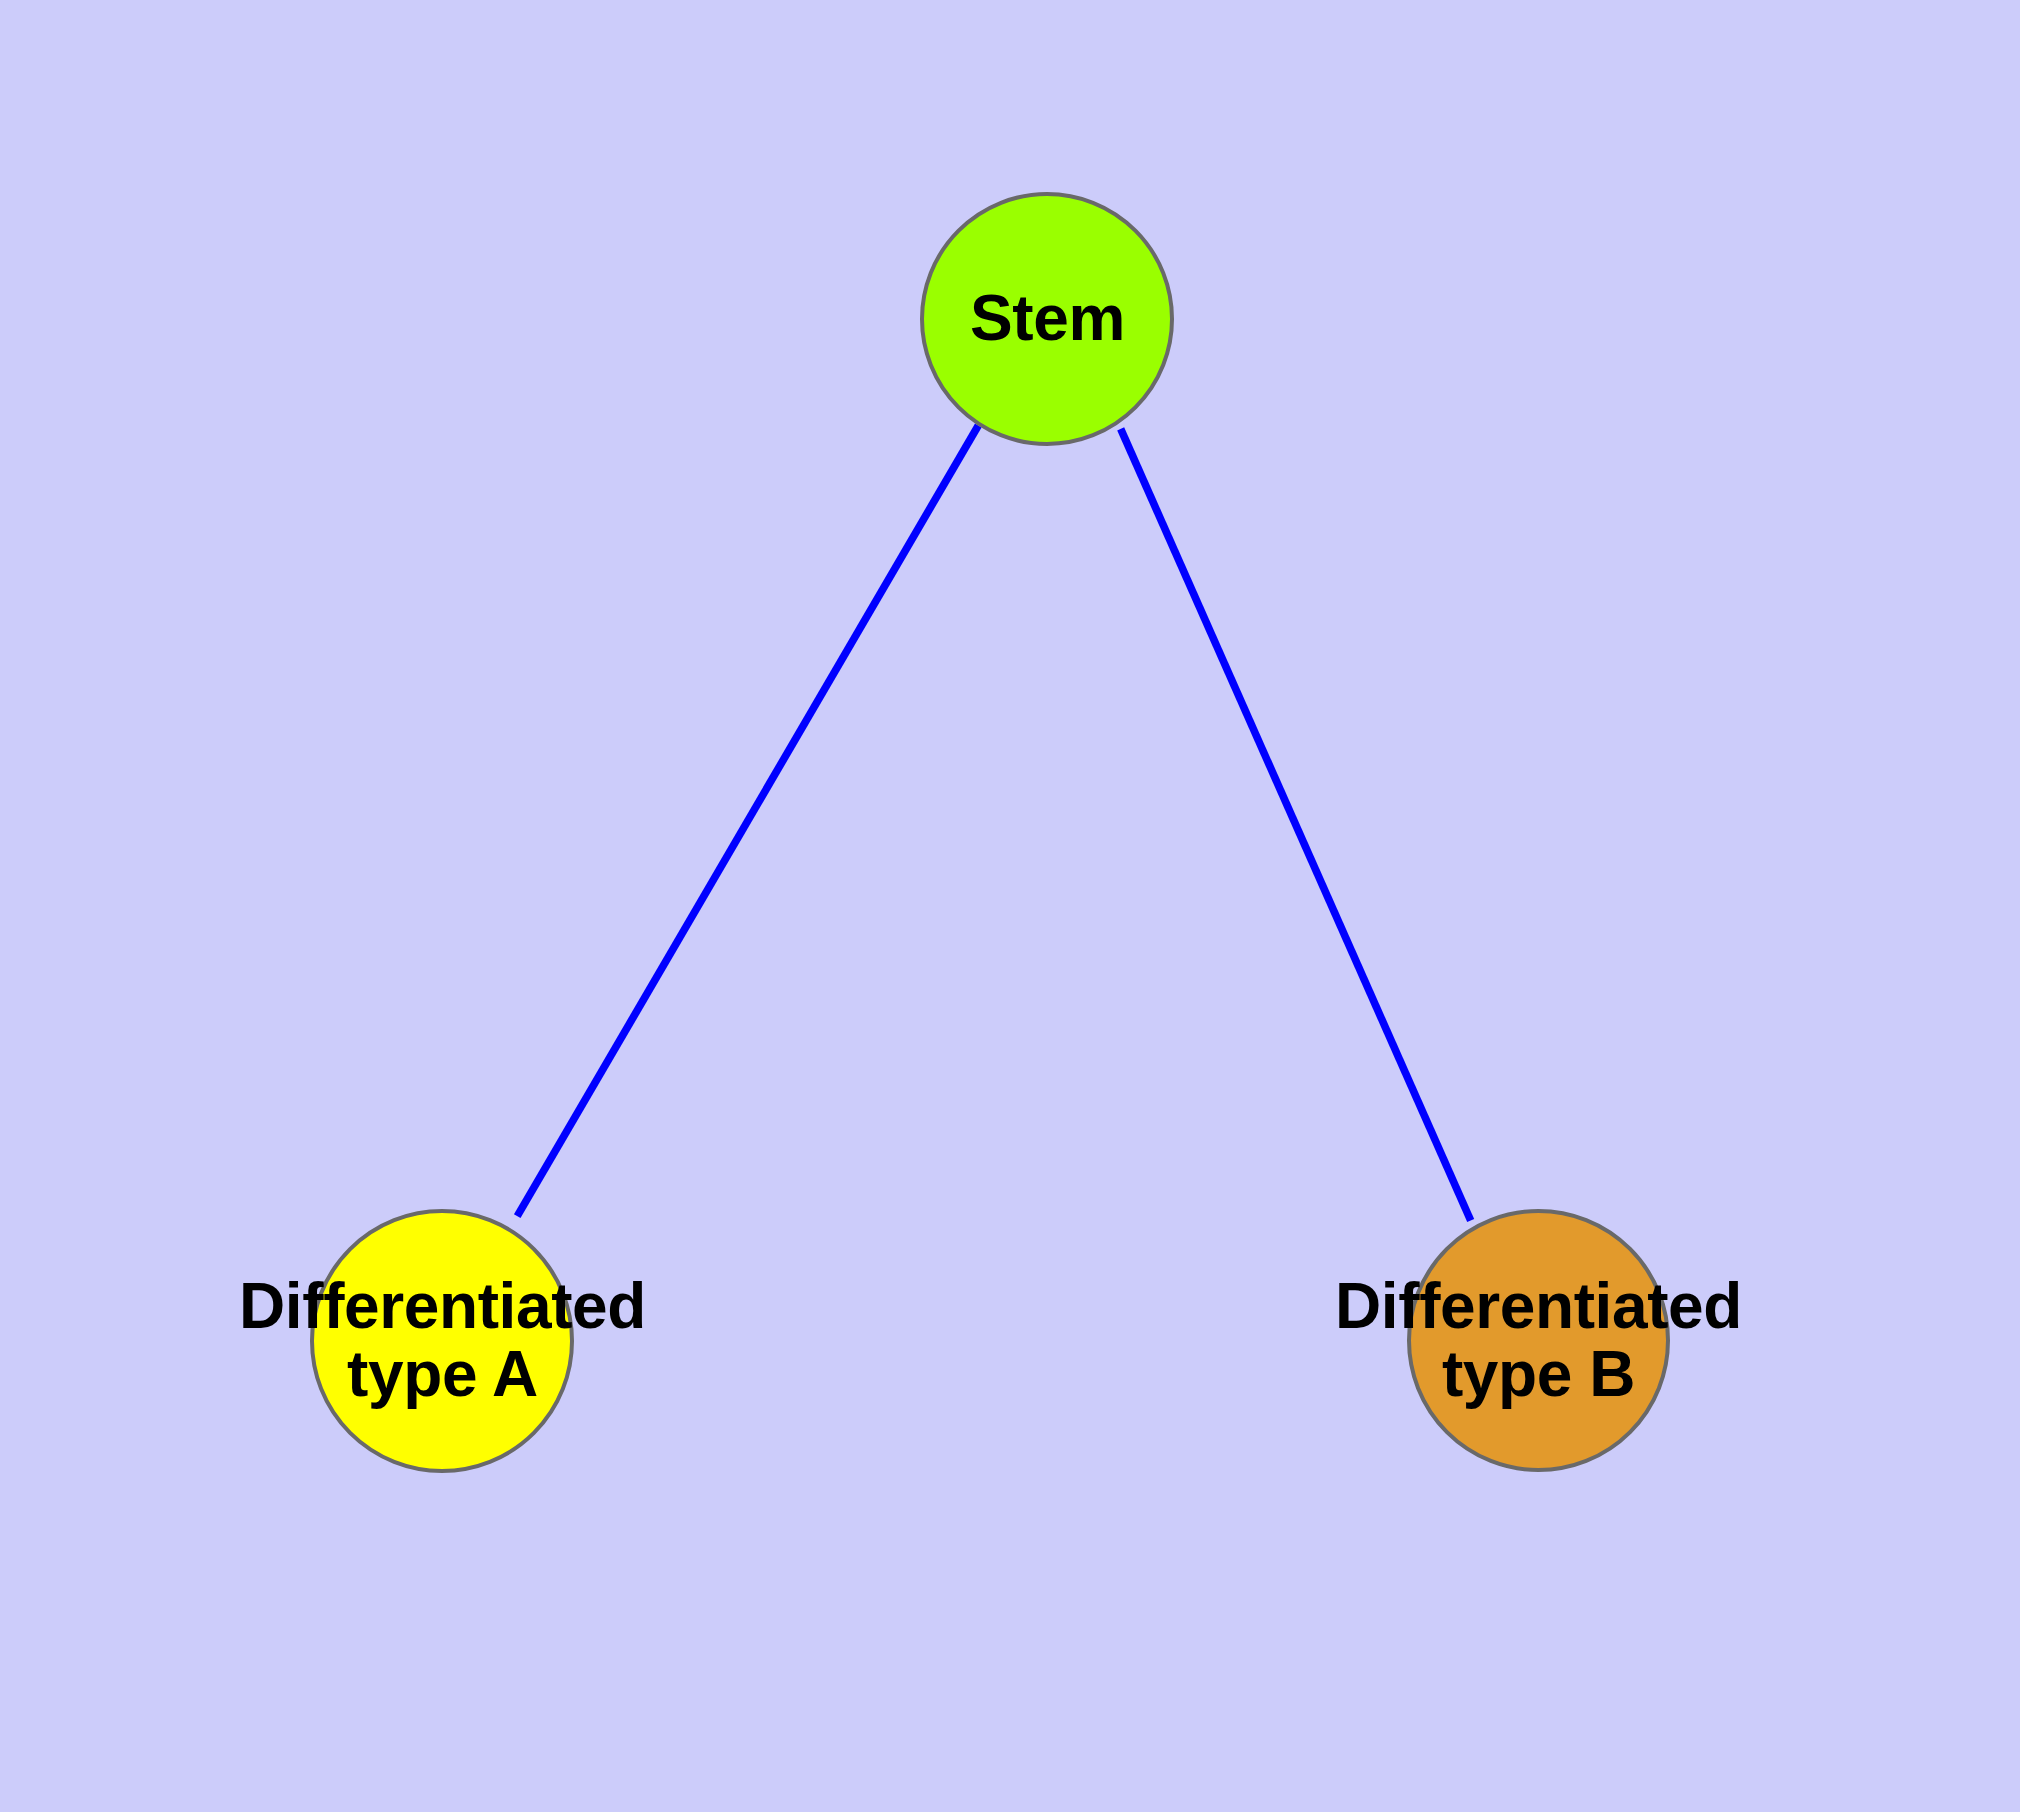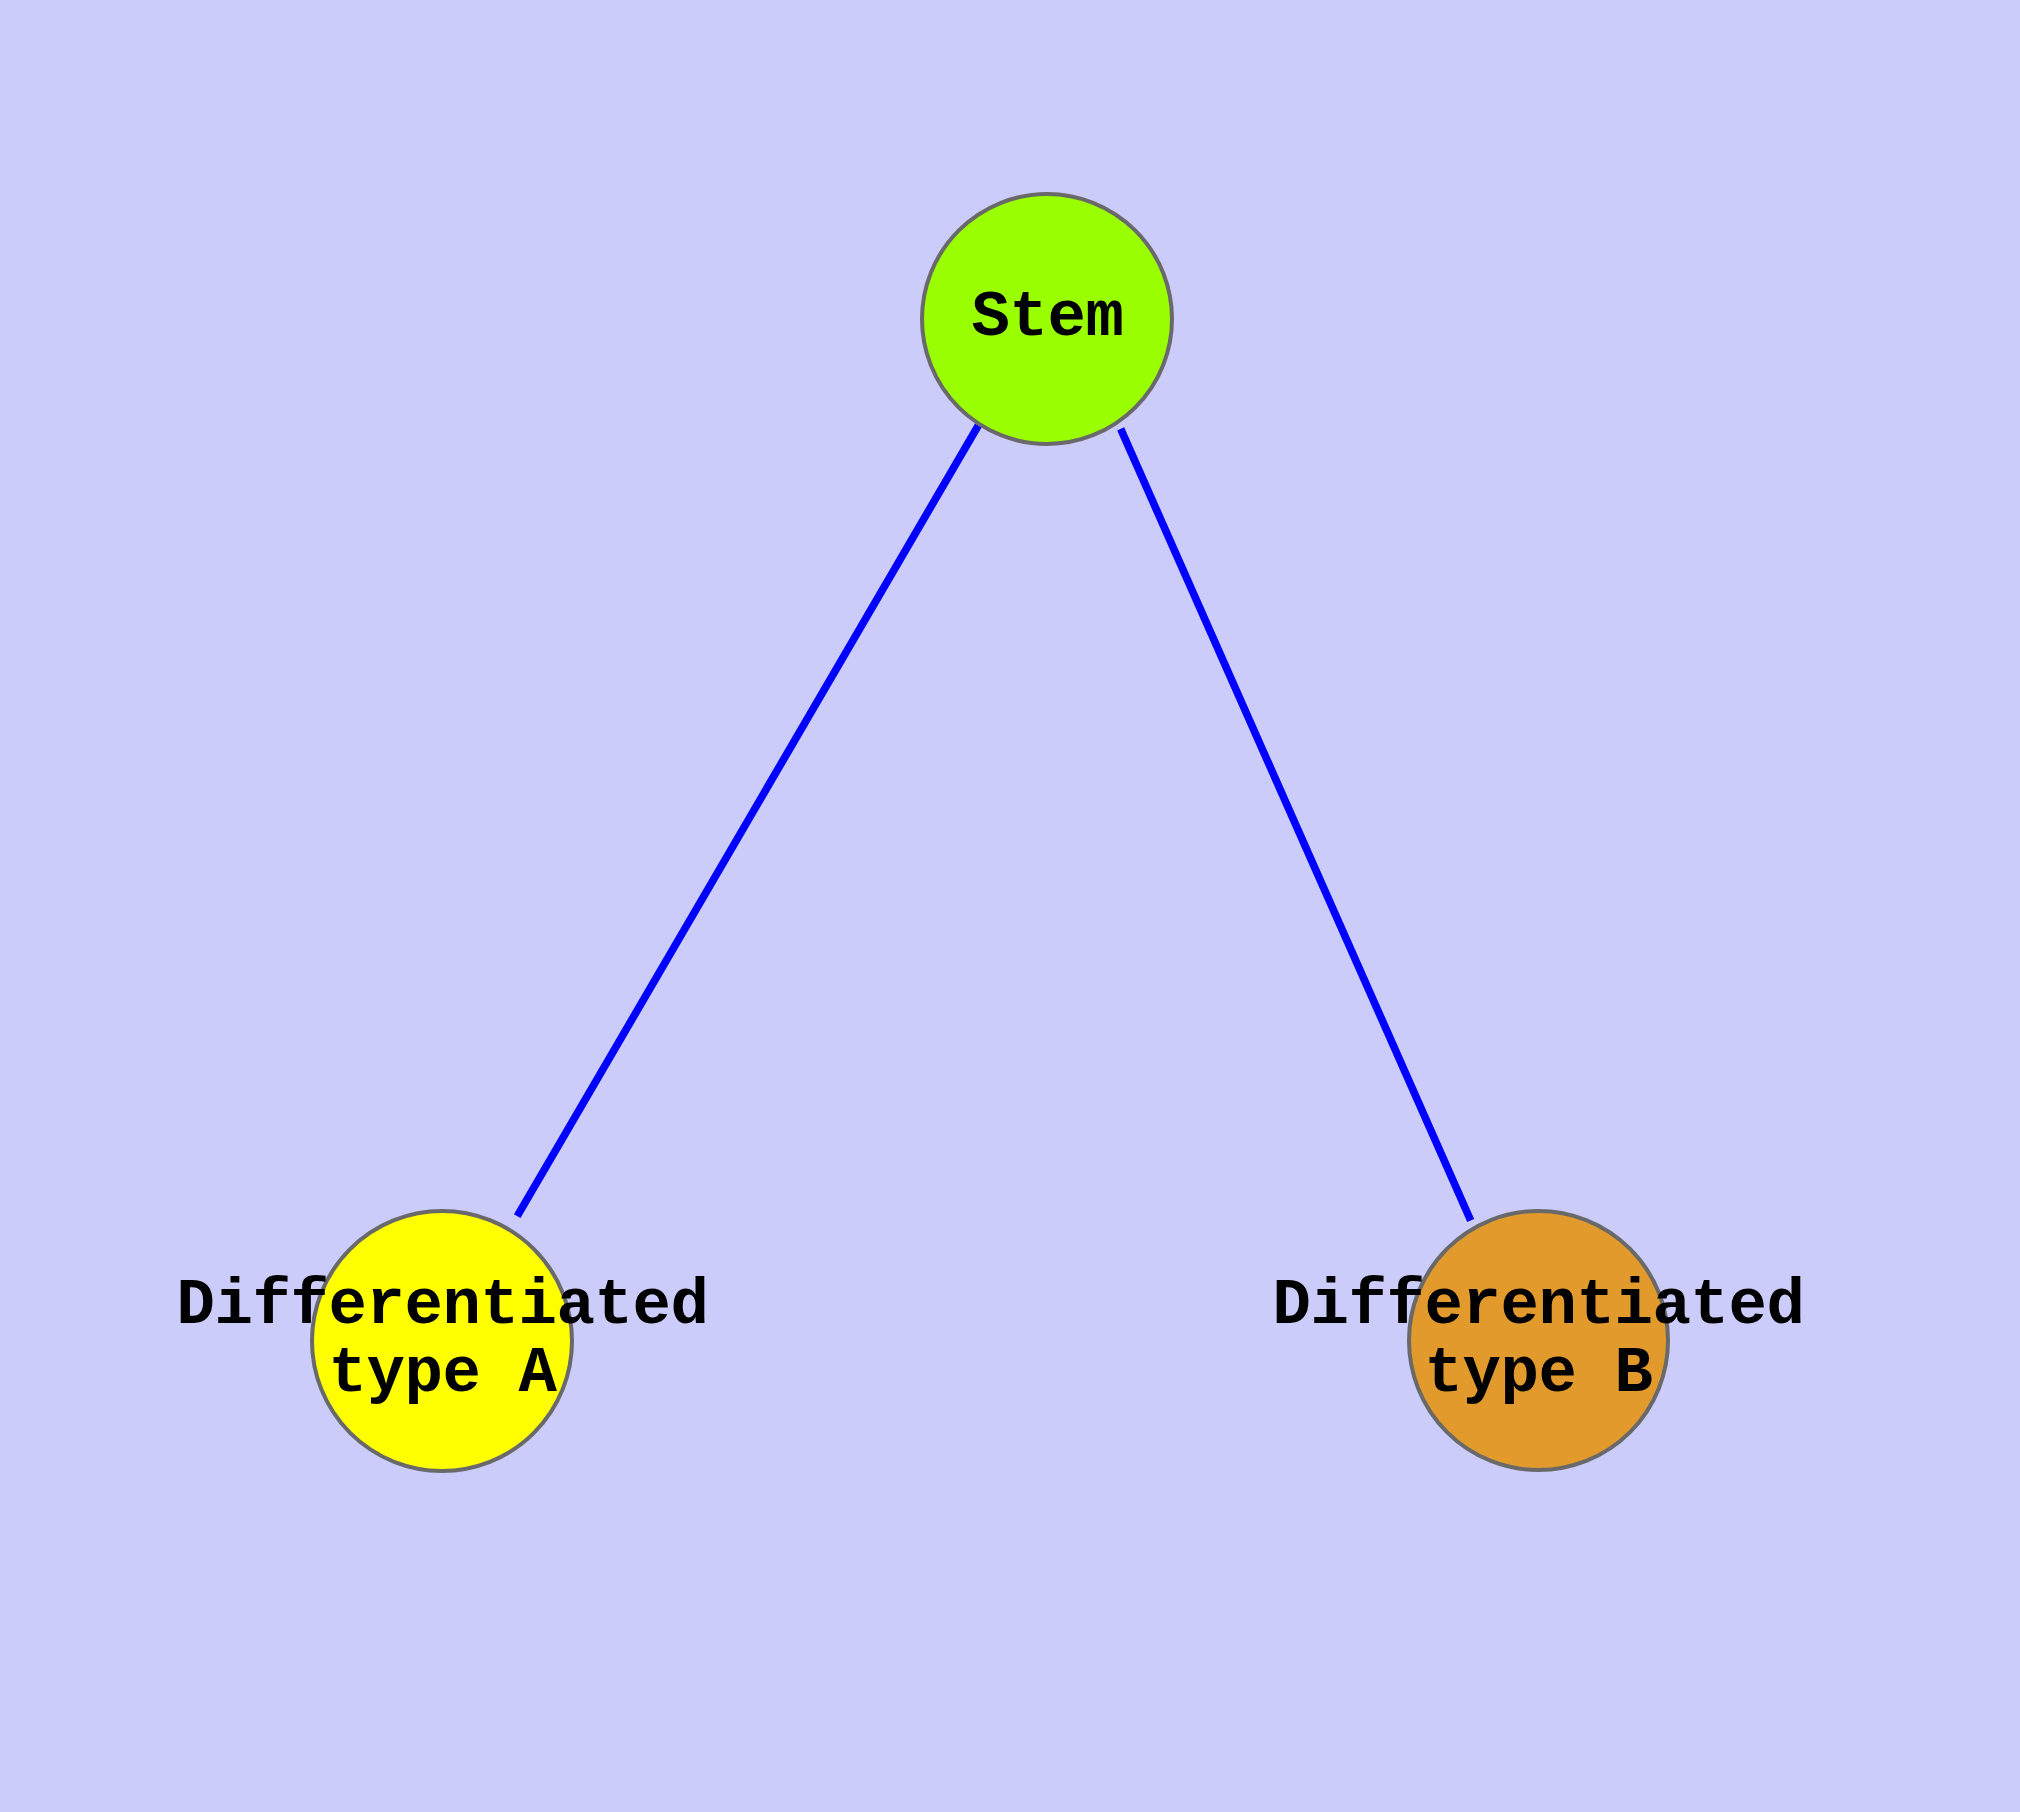--- a/index.html
+++ b/index.html
@@ -5,21 +5,21 @@
   html, body {
     margin: 0;
     padding: 0;
     background: #ffffff;
   }
   #canvas {
     position: relative;
     width: 2021px;
     height: 1812px;
     overflow: hidden;
-    font-family: Liberation Mono, monospace;
+    font-family: Liberation Sans, sans-serif;
   }
   .graph-bg {
     position: absolute;
     left: 0;
     top: 0;
     width: 2021px;
     height: 1812px;
   }
   .edge-layer {
     position: absolute;

